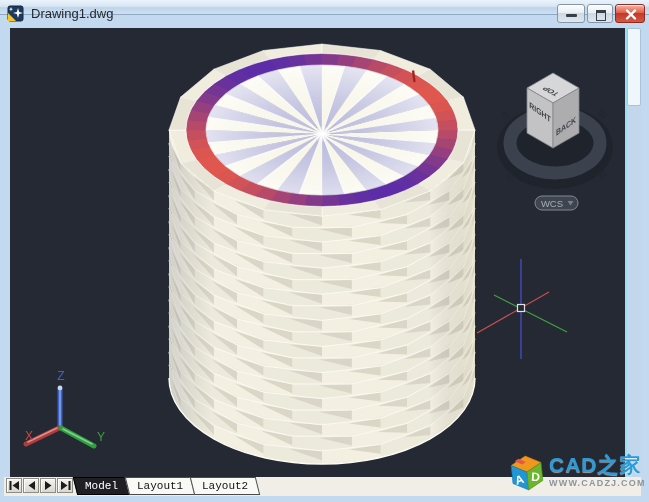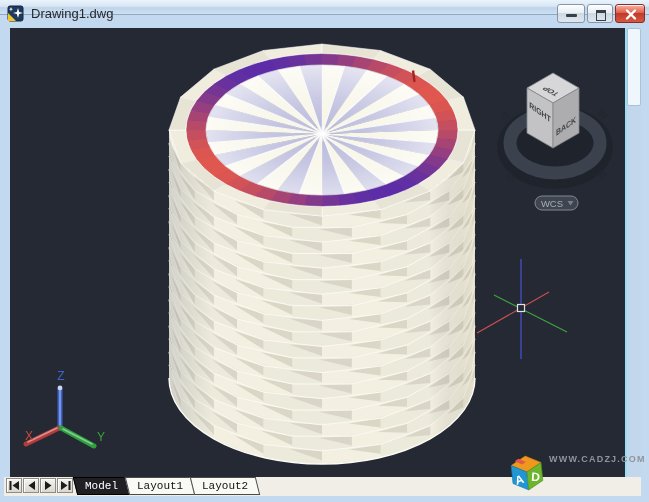--- a/index.html
+++ b/index.html
@@ -818,17 +818,18 @@
   <div class="watermark">
     <svg width="40" height="40" viewBox="0 0 40 40" style="transform:rotate(-6deg)">
       <polygon points="20,3 35,11 20,19 5,11" fill="#f0971e" stroke="#d27f10" stroke-width="0.6"></polygon>
       <polygon points="5,11 20,19 20,37 5,29" fill="#2196d4" stroke="#1878ab" stroke-width="0.6"></polygon>
       <polygon points="20,19 35,11 35,29 20,37" fill="#6cb52d" stroke="#549122" stroke-width="0.6"></polygon>
       <polygon points="9,7 13,5 20,9 16,11" fill="#e25845"></polygon>
       <text x="12.5" y="30" font-family="Liberation Sans, sans-serif" font-size="12" font-weight="bold" fill="#ffffff" text-anchor="middle" transform="rotate(-12 12.5 30)">A</text>
       <text x="27.5" y="29" font-family="Liberation Sans, sans-serif" font-size="12" font-weight="bold" fill="#ffffff" text-anchor="middle" transform="rotate(10 27.5 29)">D</text>
     </svg>
     <div class="wm-text">
+      <div class="wm-brand">CAD之家</div>
       <div class="wm-url">WWW.CADZJ.COM</div>
     </div>
   </div>
 
 </div>
 
 </body></html>

